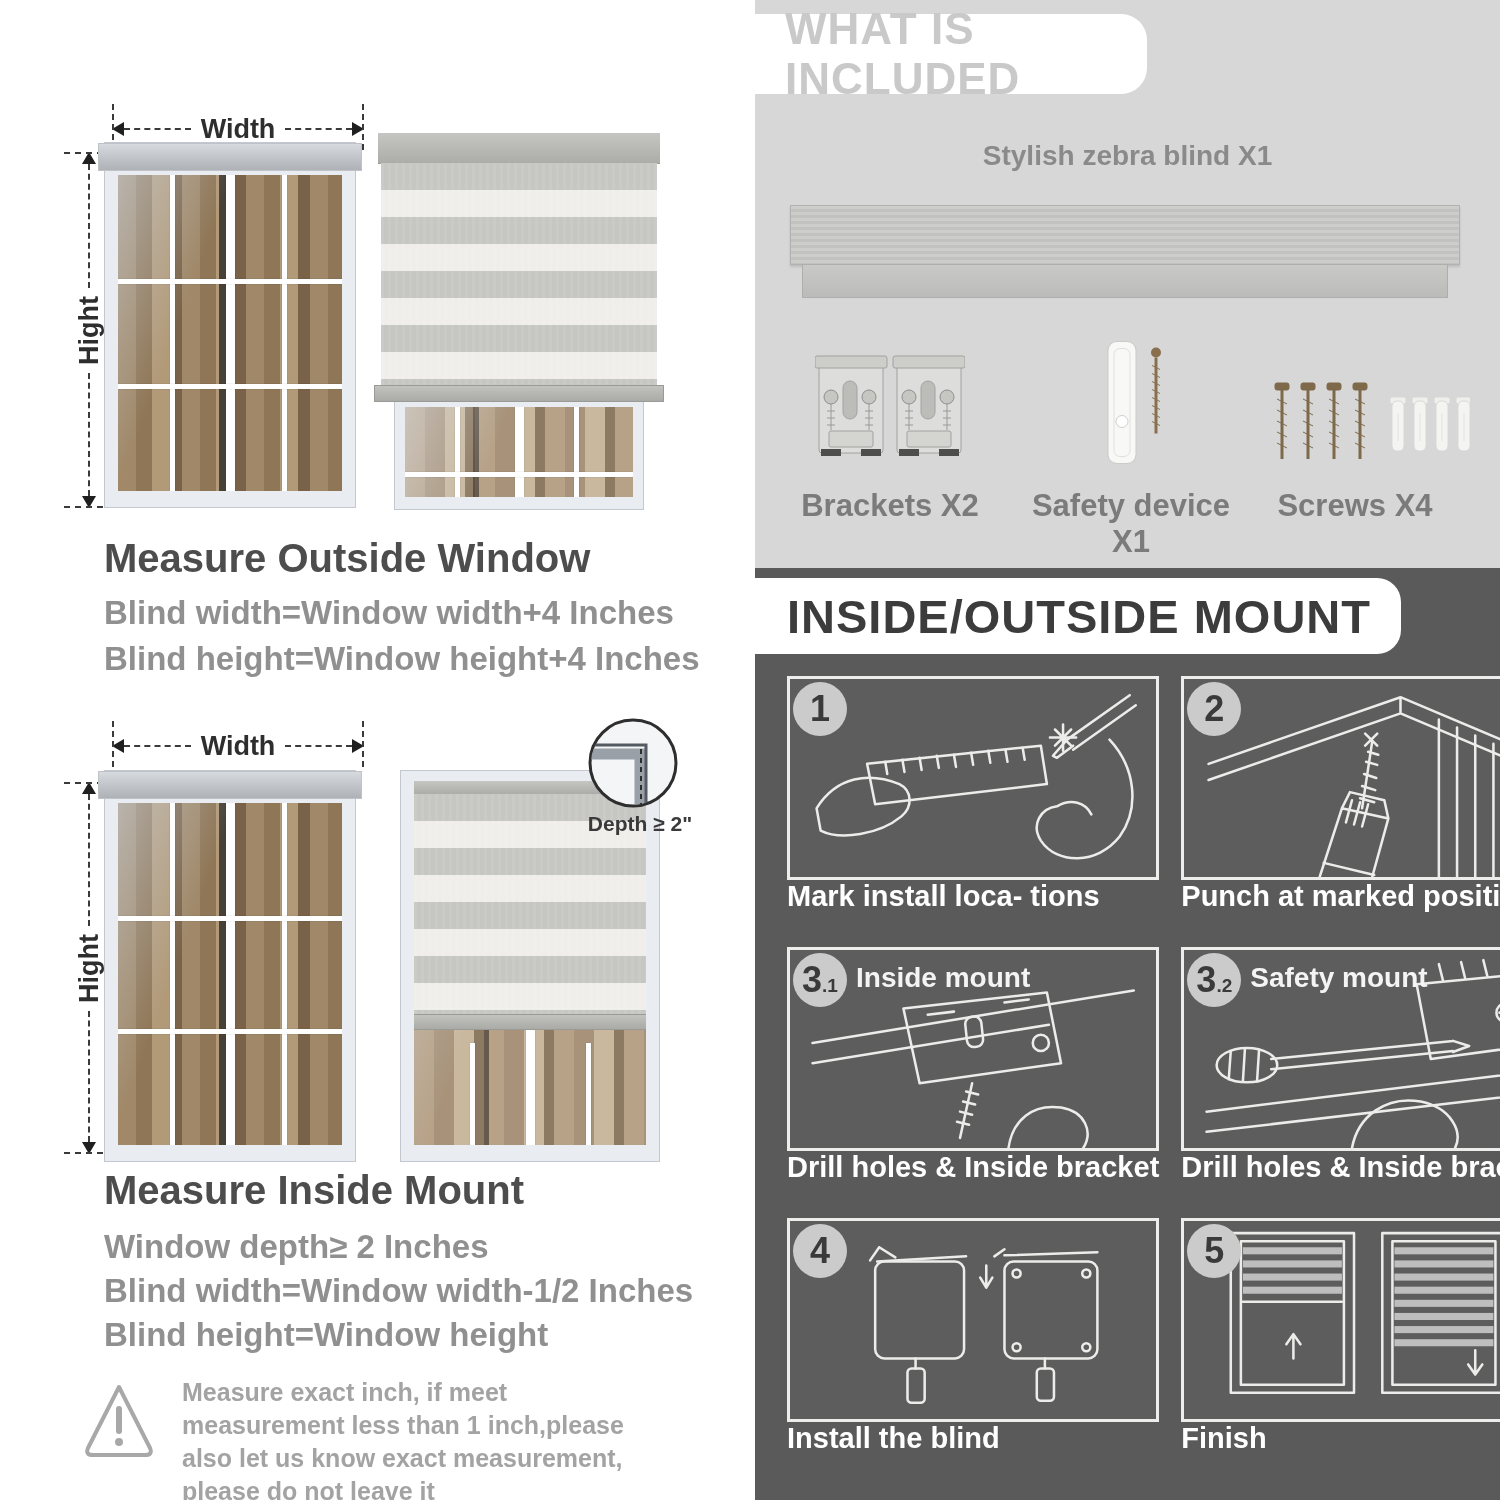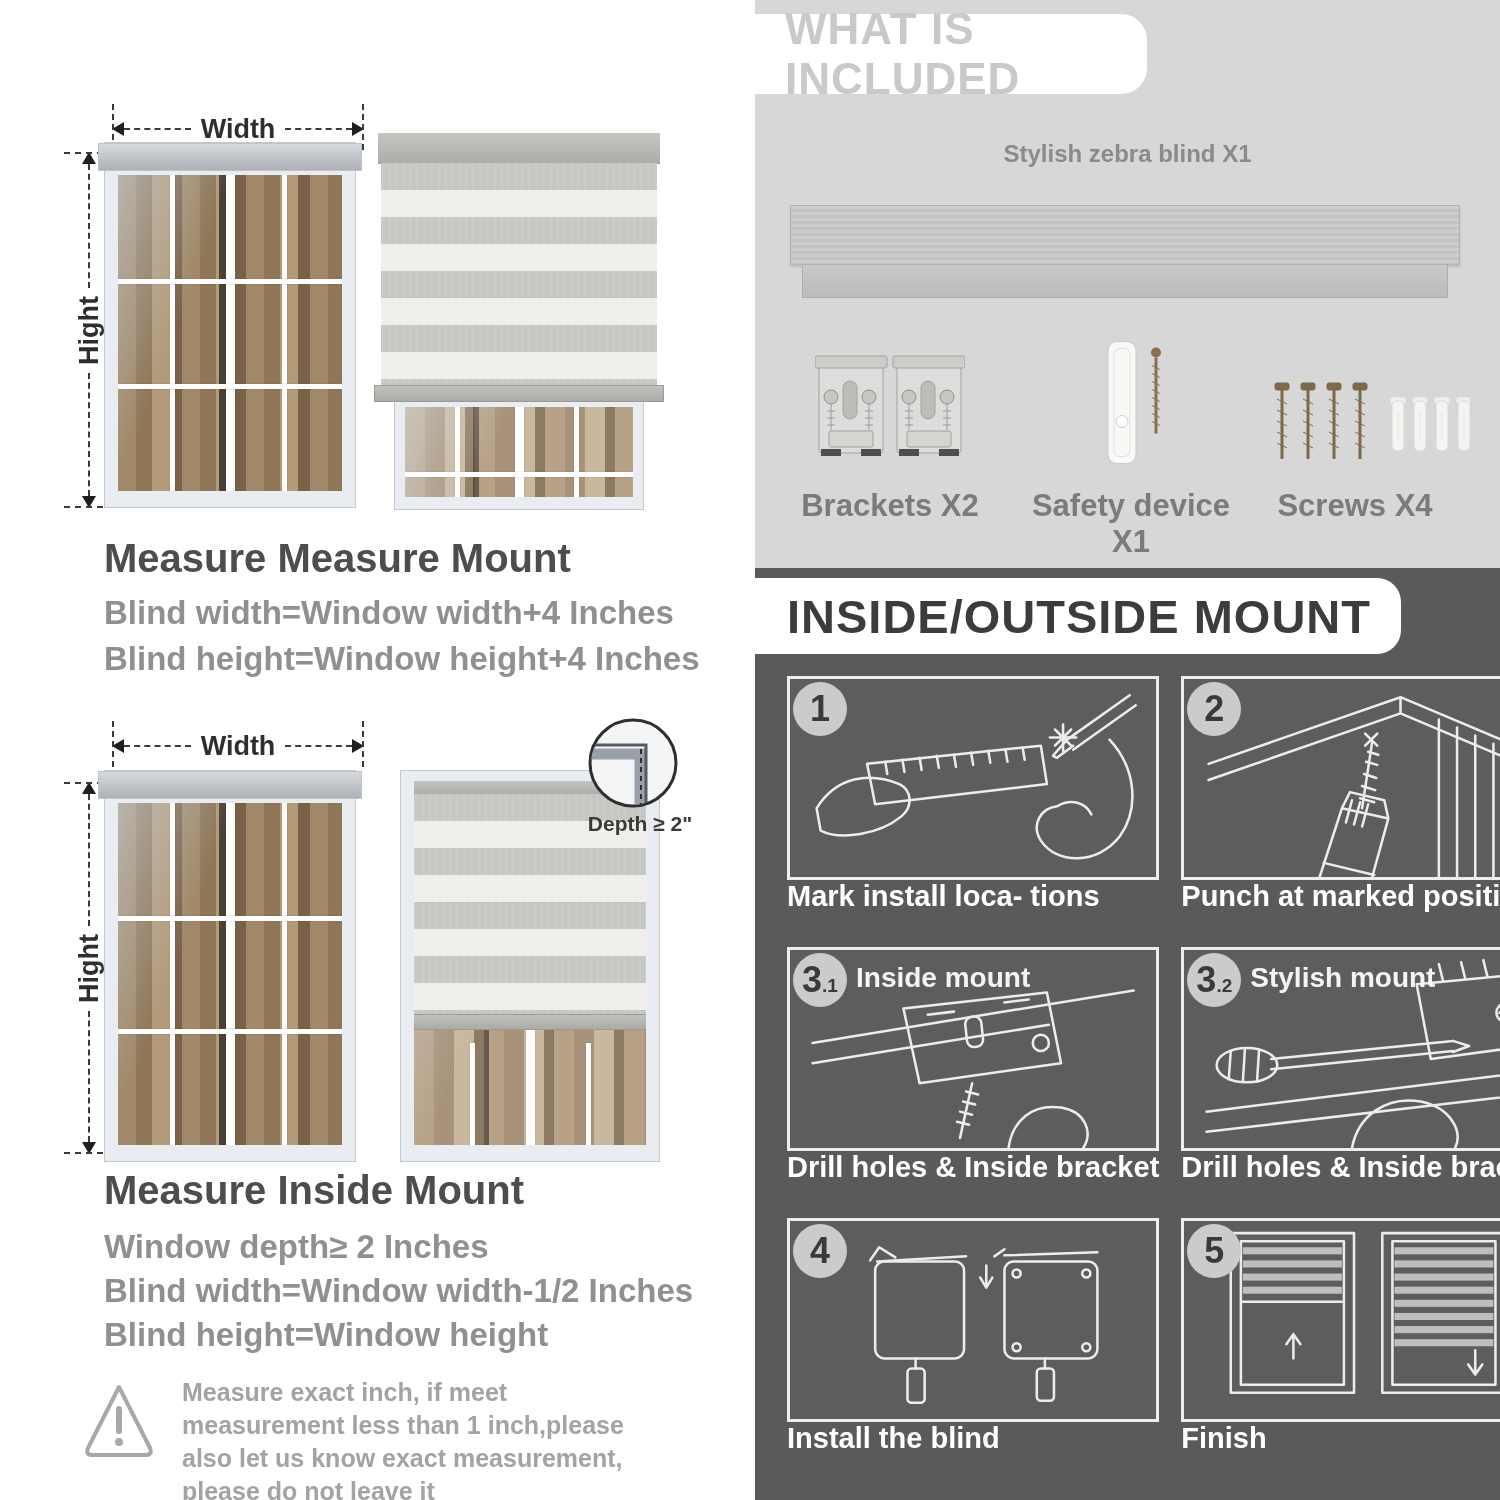--- a/index.html
+++ b/index.html
@@ -65,21 +65,21 @@
   .v-arrow .dash{flex:1;border-left:2px dashed #3a3a3a;width:0;}
   .v-arrow .lbl{font-size:27px;font-weight:bold;color:#2e2e2e;padding:8px 0;
     writing-mode:vertical-rl;transform:rotate(180deg);}
   .v-arrow::before,.v-arrow::after{content:"";position:absolute;left:-8px;width:50px;border-top:2px dashed #3a3a3a;}
   .v-arrow::before{top:0;} .v-arrow::after{bottom:0;}
 
   .depth-lbl{font-size:21px;font-weight:bold;color:#3a3a3a;text-align:center;}
 
   
   .right-top{left:755px;top:0;width:745px;height:568px;background:#d6d7d6;}
-  .blind-label{left:0;top:140px;width:100%;text-align:center;font-size:24px;font-weight:bold;color:#8a8a8a;}
+  .blind-label{left:0;top:140px;width:100%;text-align:center;font-size:28px;font-weight:bold;color:#8a8a8a;}
   .bar-main{left:35px;top:205px;width:670px;height:60px;
     background:repeating-linear-gradient(180deg,#cdcdcb 0 3px,#c2c2c0 3px 6px);
     border:1px solid #b2b2b0;box-sizing:border-box;box-shadow:0 2px 2px rgba(0,0,0,.12);}
   .bar-sub{left:47px;top:264px;width:646px;height:34px;
     background:linear-gradient(180deg,#c9c9c7,#bbbbb9);border:1px solid #aeaeac;box-sizing:border-box;}
   .item-label{font-size:31px;font-weight:bold;color:#7b7b7b;text-align:center;}
 
   .dark{left:755px;top:568px;width:745px;height:932px;background:#5a5a5a;}
   .panels{position:absolute;left:32px;top:108px;width:676px;display:grid;
     grid-template-columns:1fr 1fr;column-gap:22px;}
@@ -135,21 +135,21 @@
       <div class="mull mv" style="left:22%;"></div>
       <div class="mull mvc" style="left:calc(50% - 4px);"></div>
       <div class="mull mv" style="left:74%;"></div>
       <div class="mull mh" style="top:72%;"></div>
     </div>
   </div>
   <div class="abs headrail" style="left:378px;top:133px;width:282px;height:30px;"></div>
   <div class="abs zebra" style="left:381px;top:163px;width:276px;height:222px;"></div>
   <div class="abs bottomrail" style="left:374px;top:385px;width:290px;height:17px;"></div>
 
-  <div class="abs h2" style="left:104px;top:536px;">Measure Measure Mount</div>
+  <div class="abs h2" style="left:104px;top:536px;">Measure Outside Window</div>
   <div class="abs formula" style="left:104px;top:594px;">Blind width=Window width+4 Inches</div>
   <div class="abs formula" style="left:104px;top:640px;">Blind height=Window height+4 Inches</div>
 
   <div class="abs h-arrow" style="left:112px;top:731px;width:252px;">
     <span class="ah ah-l"></span>
     <span class="dash"></span>
     <span class="lbl">Width</span>
     <span class="dash"></span>
     <span class="ah ah-r"></span>
   </div>
@@ -382,21 +382,21 @@
             <path d="M70,108 L250,90 M70,118 L250,100 M250,90 l16,5 -16,6"></path>
             <ellipse cx="46" cy="114" rx="30" ry="17"></ellipse>
             <path d="M30,100 l-2,28 M44,98 l-2,32 M58,99 l-2,31"></path>
             <path d="M150,196 C156,164 184,144 218,150 C248,156 260,180 252,196"></path>
             <path d="M6,160 L330,120 M6,180 L330,142"></path>
           </svg>
           <div class="badge">
             <span class="num">3</span>
               <span class="sub">.2</span>
           </div>
-          <div class="step-title">Stylish mount</div>
+          <div class="step-title">Safety mount</div>
         </div>
         <div class="step-caption">Drill holes &amp;  Inside bracket</div>
       </div>
 
       <div class="step">
         <div class="step-img">
           <svg class="lineart" viewBox="0 0 330 196">
             <path d="M88,36 l-16,-10 M72,26 l-9,13 M70,40 l88,-5"></path>
             <rect x="68" y="40" width="88" height="96" rx="9"></rect>
             <rect x="100" y="146" width="17" height="34" rx="4"></rect>

